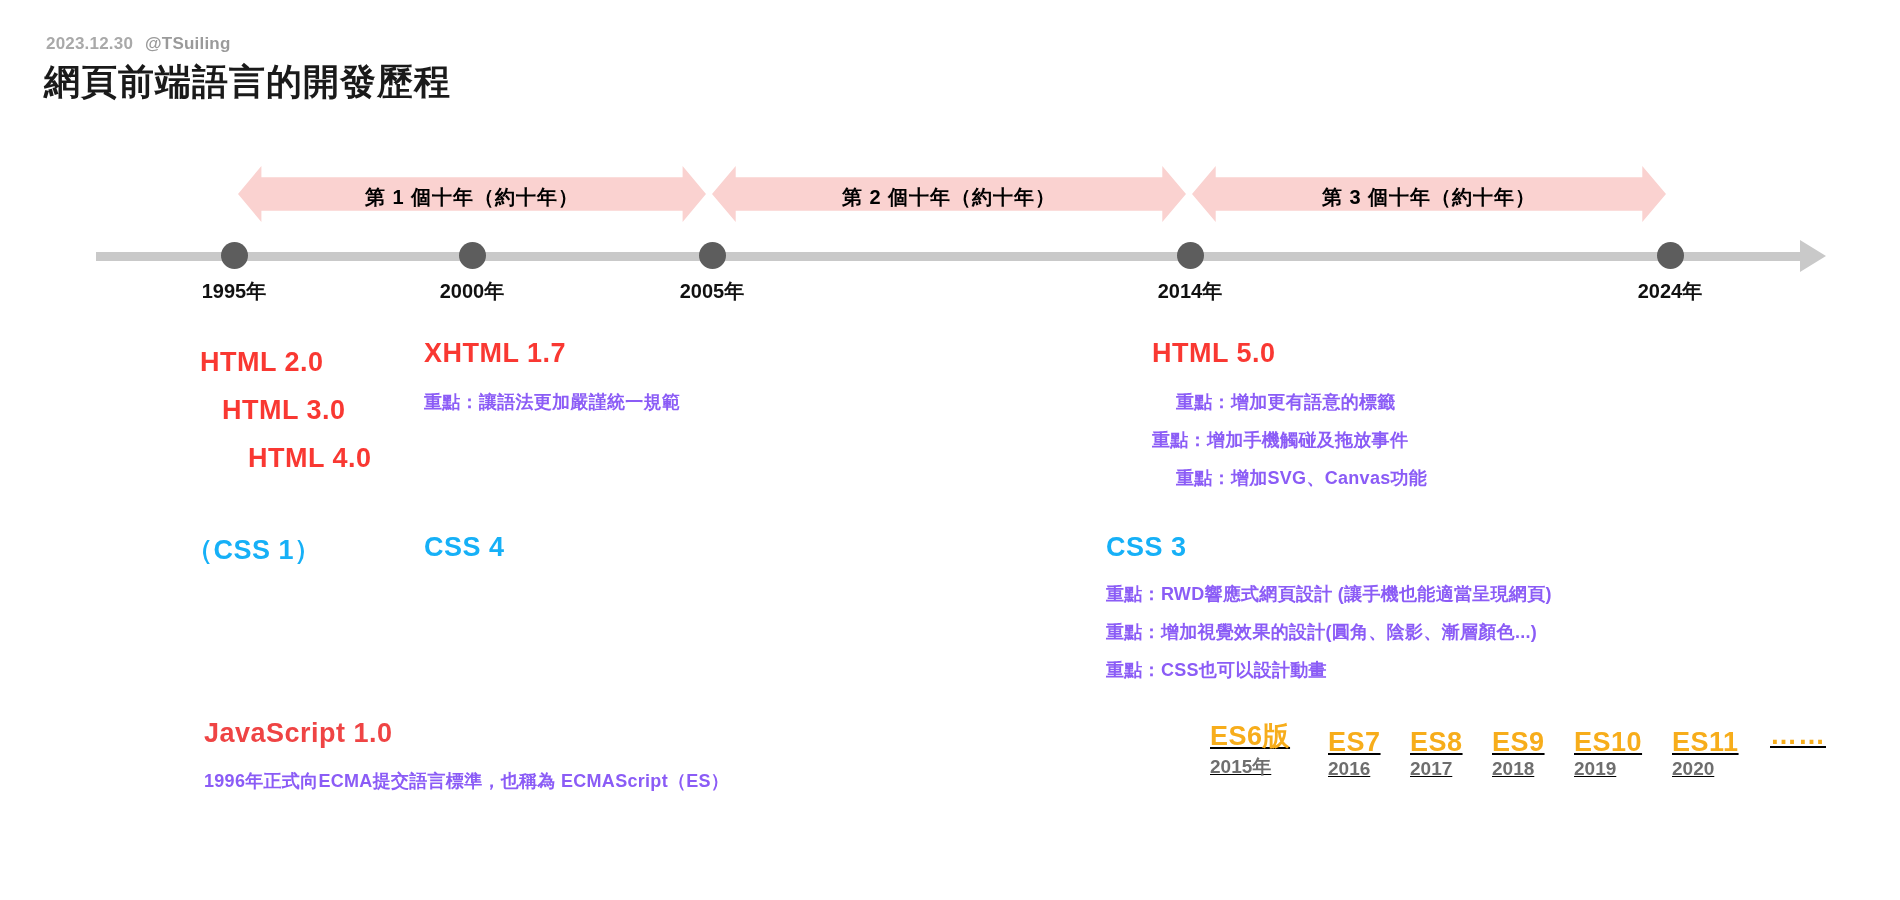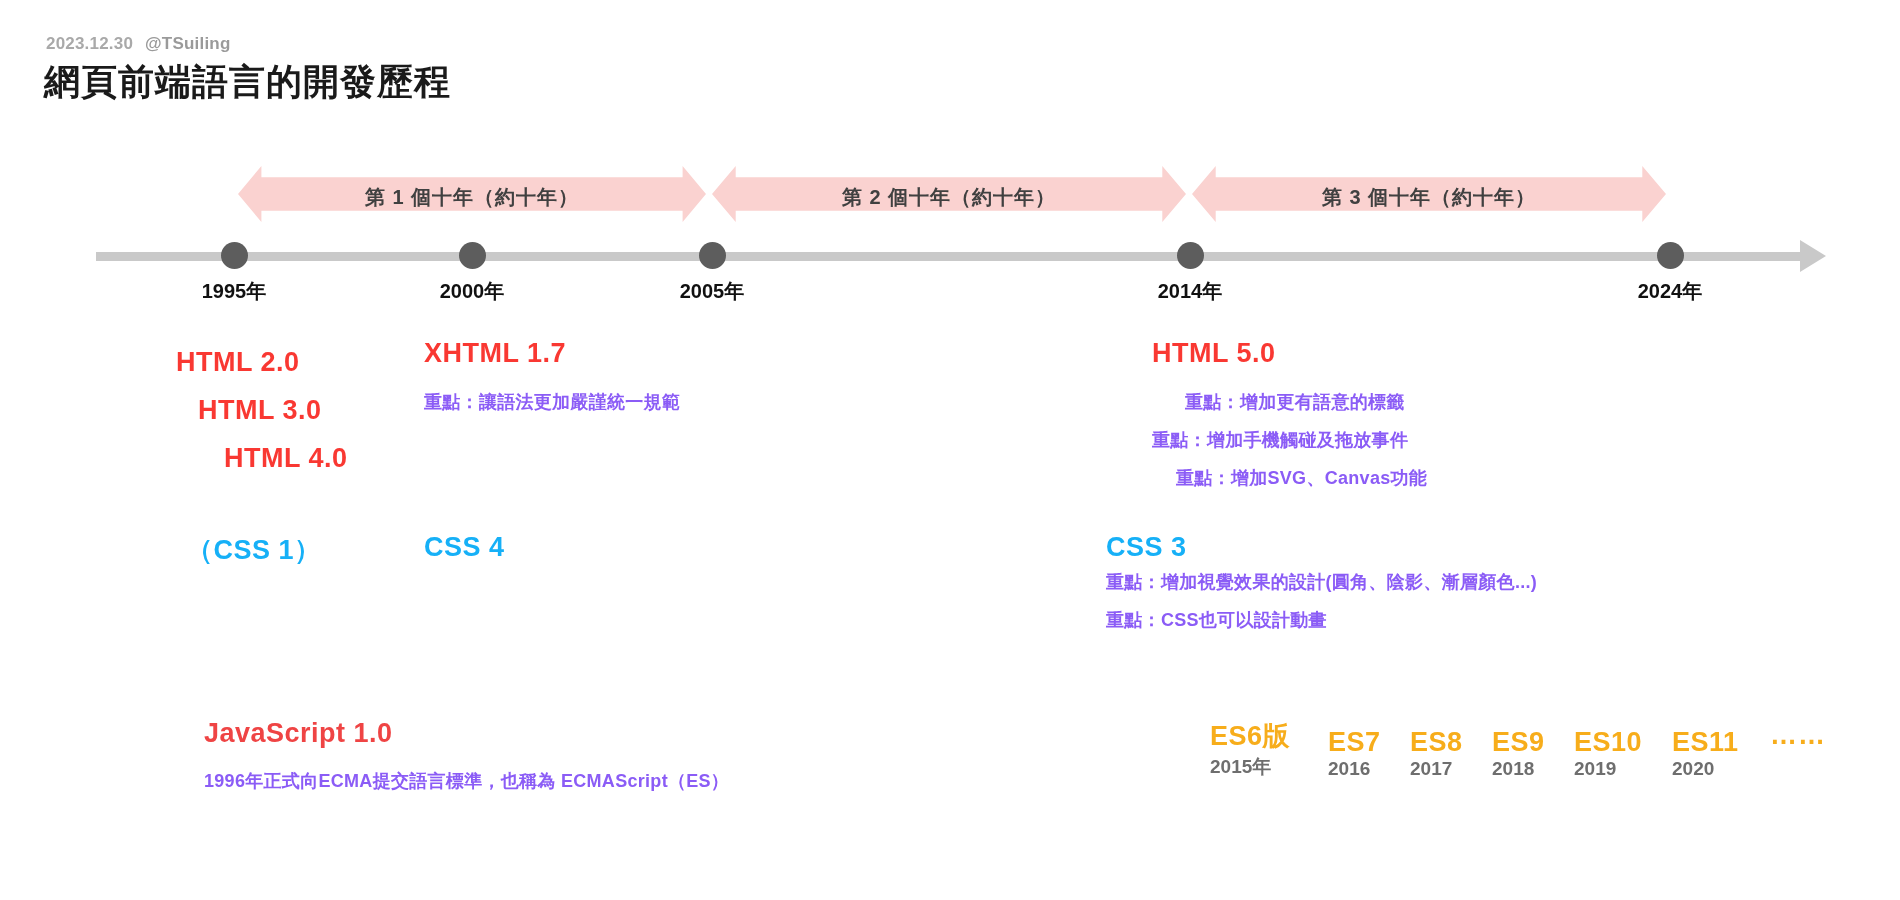--- a/index.html
+++ b/index.html
@@ -25,21 +25,21 @@
   }
 
   
   .decade {
     position: absolute; top: 166px; height: 56px;
     background: #fad2d0;
     display: flex; align-items: center; justify-content: center;
     clip-path: polygon(0% 50%, 5.0% 0%, 5.0% 20%, 95.0% 20%, 95.0% 0%, 100% 50%, 95.0% 100%, 95.0% 80%, 5.0% 80%, 5.0% 100%);
   }
   .decade-label {
-    font-size: 20px; font-weight: 700; color: #404040;
+    font-size: 20px; font-weight: 700; color: #000000;
     letter-spacing: 1px; white-space: nowrap;
     transform: translateY(3px);
   }
 
   
   .axis-line {
     position: absolute; left: 96px; top: 252px;
     width: 1710px; height: 9px; background: #c9c9c9;
   }
   .axis-head {
@@ -63,24 +63,24 @@
   
   .block { position: absolute; white-space: nowrap; }
   .head-red   { font-size: 27px; font-weight: 700; color: #f93832; letter-spacing: .5px; }
   .head-blue  { font-size: 27px; font-weight: 700; color: #16b0f7; letter-spacing: .5px; }
   .head-amber { font-size: 27px; font-weight: 700; color: #ef4444; letter-spacing: .5px; }
   .desc {
     font-size: 18px; font-weight: 700; color: #8b5cf6;
     letter-spacing: .3px; line-height: 38px; white-space: nowrap;
   }
   .stair { line-height: 48px; }
-  .stair div { white-space: nowrap; }
+  .stair div { white-space: nowrap; margin-left: 24px; }
 
   
-  .es-wrap { position: absolute; left: 1210px; top: 718px; }
+  .es-wrap { position: absolute; left: 1210px; top: 718px; text-decoration: underline; }
   .es-row { display: flex; align-items: flex-end; }
   .es-cell { text-align: left; }
   .es-name {
     font-size: 27px; font-weight: 700; color: #f7ad1b;
     letter-spacing: .5px; white-space: nowrap;
   }
   .es-year {
     font-size: 19px; font-weight: 700; color: #6e6e6e;
     white-space: nowrap;
   }
@@ -132,30 +132,31 @@
     <div class="head-red" style="padding-left:48px;">HTML 4.0</div>
   </div>
 
   <div class="block" style="left:424px; top:338px;">
     <div class="head-red">XHTML 1.7</div>
     <div class="desc" style="margin-top:14px;">重點：讓語法更加嚴謹統一規範</div>
   </div>
 
   <div class="block" style="left:1152px; top:338px;">
     <div class="head-red">HTML 5.0</div>
-    <div class="desc" style="margin-top:14px; margin-left:33px;">重點：增加更有語意的標籤</div>
+    <div class="desc" style="margin-top:14px; margin-left:24px;">重點：增加更有語意的標籤</div>
     <div class="desc" style="">重點：增加手機觸碰及拖放事件</div>
     <div class="desc" style="margin-left:24px;">重點：增加SVG、Canvas功能</div>
   </div>
 
   <div class="block head-blue" style="left:186px; top:532px;">（CSS 1）</div>
   <div class="block head-blue" style="left:424px; top:532px;">CSS 4</div>
 
   <div class="block" style="left:1106px; top:532px;">
     <div class="head-blue">CSS 3</div>
+    <div class="desc" style="margin-top:12px;">重點：RWD響應式網頁設計 (讓手機也能適當呈現網頁)</div>
     <div class="desc">重點：增加視覺效果的設計(圓角、陰影、漸層顏色...)</div>
     <div class="desc">重點：CSS也可以設計動畫</div>
   </div>
 
   <div class="block" style="left:204px; top:718px;">
     <div class="head-amber">JavaScript 1.0</div>
     <div class="desc" style="margin-top:13px;">1996年正式向ECMA提交語言標準，也稱為 ECMAScript（ES）</div>
   </div>
 
   <div class="es-wrap">

